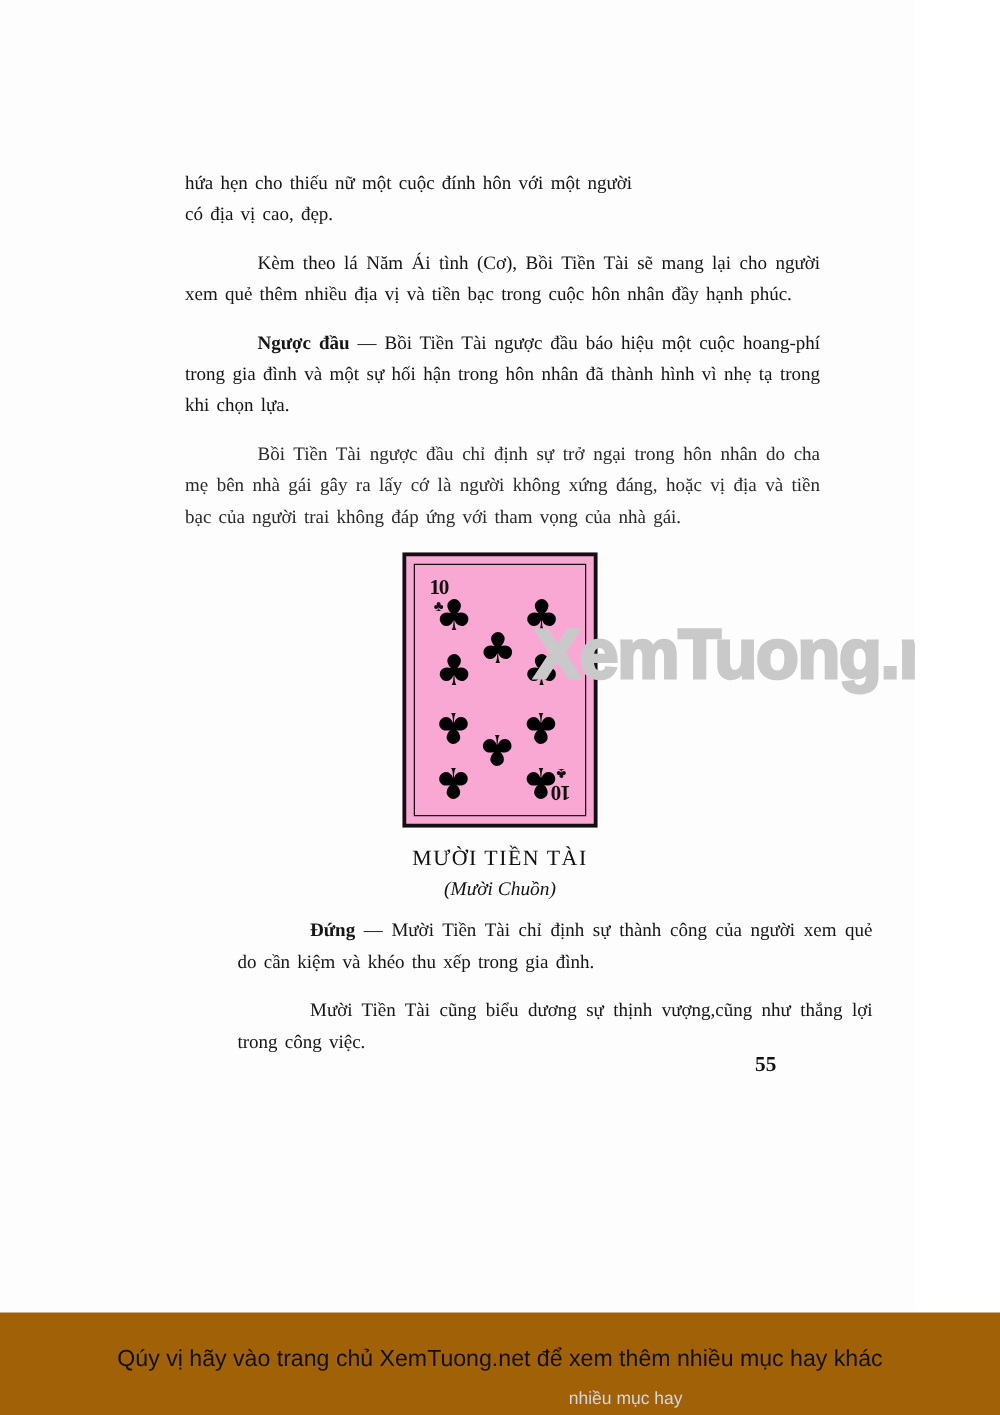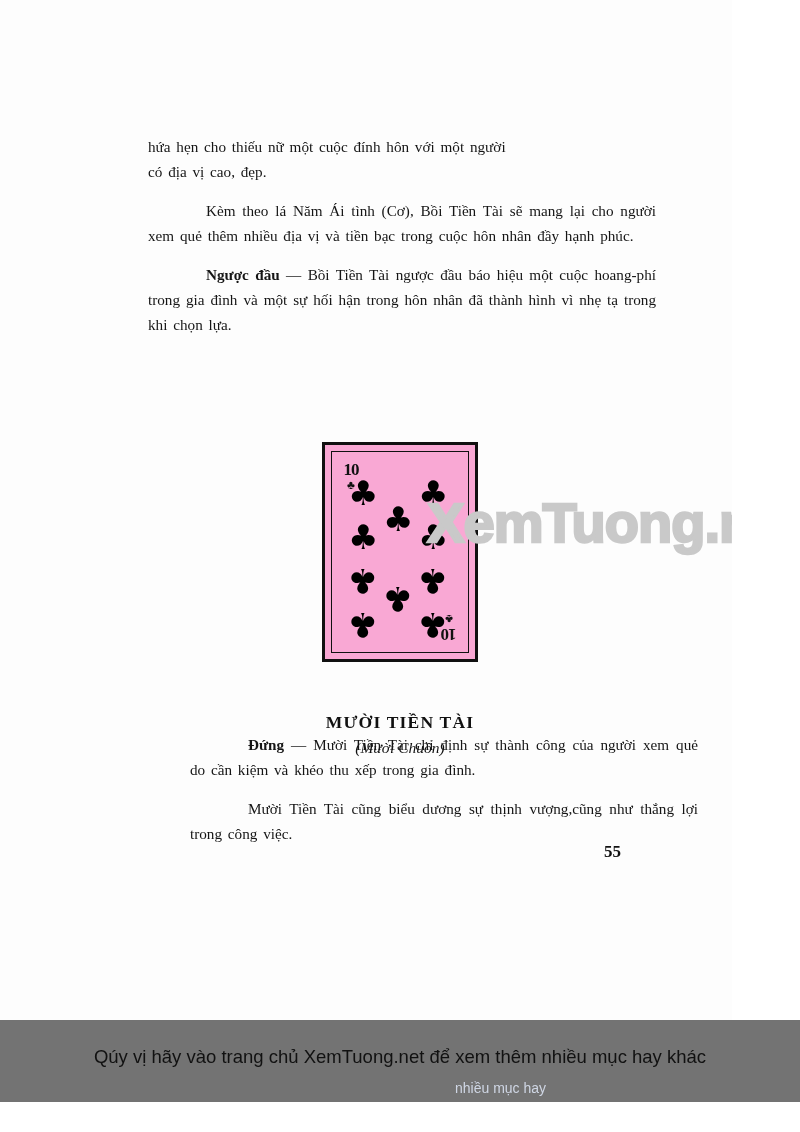--- a/index.html
+++ b/index.html
@@ -107,24 +107,23 @@
   
   #caption {
     position: absolute;
     left: 0;
     top: 676px;
     width: 800px;
     text-align: center;
   }
   #caption-title {
     font-size: 17.5px;
-    font-weight: bold;
+    font-weight: normal;
     letter-spacing: 1.2px;
     color: #111;
-    margin-top: 36px;
   }
   #caption-sub {
     font-size: 15.5px;
     margin-top: 6px;
     color: #111;
     font-style: italic;
   }
 
   
   #text-block-2 {
@@ -161,24 +160,24 @@
     text-shadow: 0 0 0 #c9c9c9;
     pointer-events: none;
     user-select: none;
     white-space: nowrap;
   }
 
   
   #footer {
     position: absolute;
     left: 0;
-    top: 1020px;
+    top: 1050px;
     width: 800px;
     height: 82px;
-    background: #737373;
+    background: #a16207;
   }
   #footer-text {
     position: absolute;
     left: 0;
     top: 26px;
     width: 800px;
     text-align: center;
     font-family: "Liberation Sans", sans-serif;
     font-size: 18.5px;
     color: #111;
@@ -208,20 +207,21 @@
     <div class="gap"></div>
 
     <p class="para indent">Kèm theo lá Năm Ái tình (Cơ), Bồi Tiền Tài sẽ mang lại cho người xem quẻ thêm nhiều  địa vị  và tiền bạc  trong cuộc hôn nhân đầy hạnh phúc.</p>
 
     <div class="gap"></div>
 
     <p class="para indent"><span class="lead">Ngược đầu</span> <span>—</span> <span>Bồi Tiền Tài ngược đầu báo hiệu một cuộc hoang-phí trong gia đình và một sự hối  hận  trong hôn nhân đã thành hình vì nhẹ tạ trong khi chọn lựa.</span></p>
 
     <div class="gap"></div>
 
+    <p class="para indent faded">Bồi Tiền  Tài   ngược đầu chỉ định sự trở ngại trong hôn nhân do cha mẹ bên nhà gái gây ra lấy cớ là  người không xứng đáng, hoặc vị địa và tiền bạc của người trai không đáp ứng với tham vọng của nhà gái.</p>
   </div>
 
   <div id="card-figure">
     <div id="card">
       <div id="card-inner">
 
         <div class="corner" id="corner-tl">
           <span class="idx">10</span>
           <span class="pip">♣</span>
         </div>

